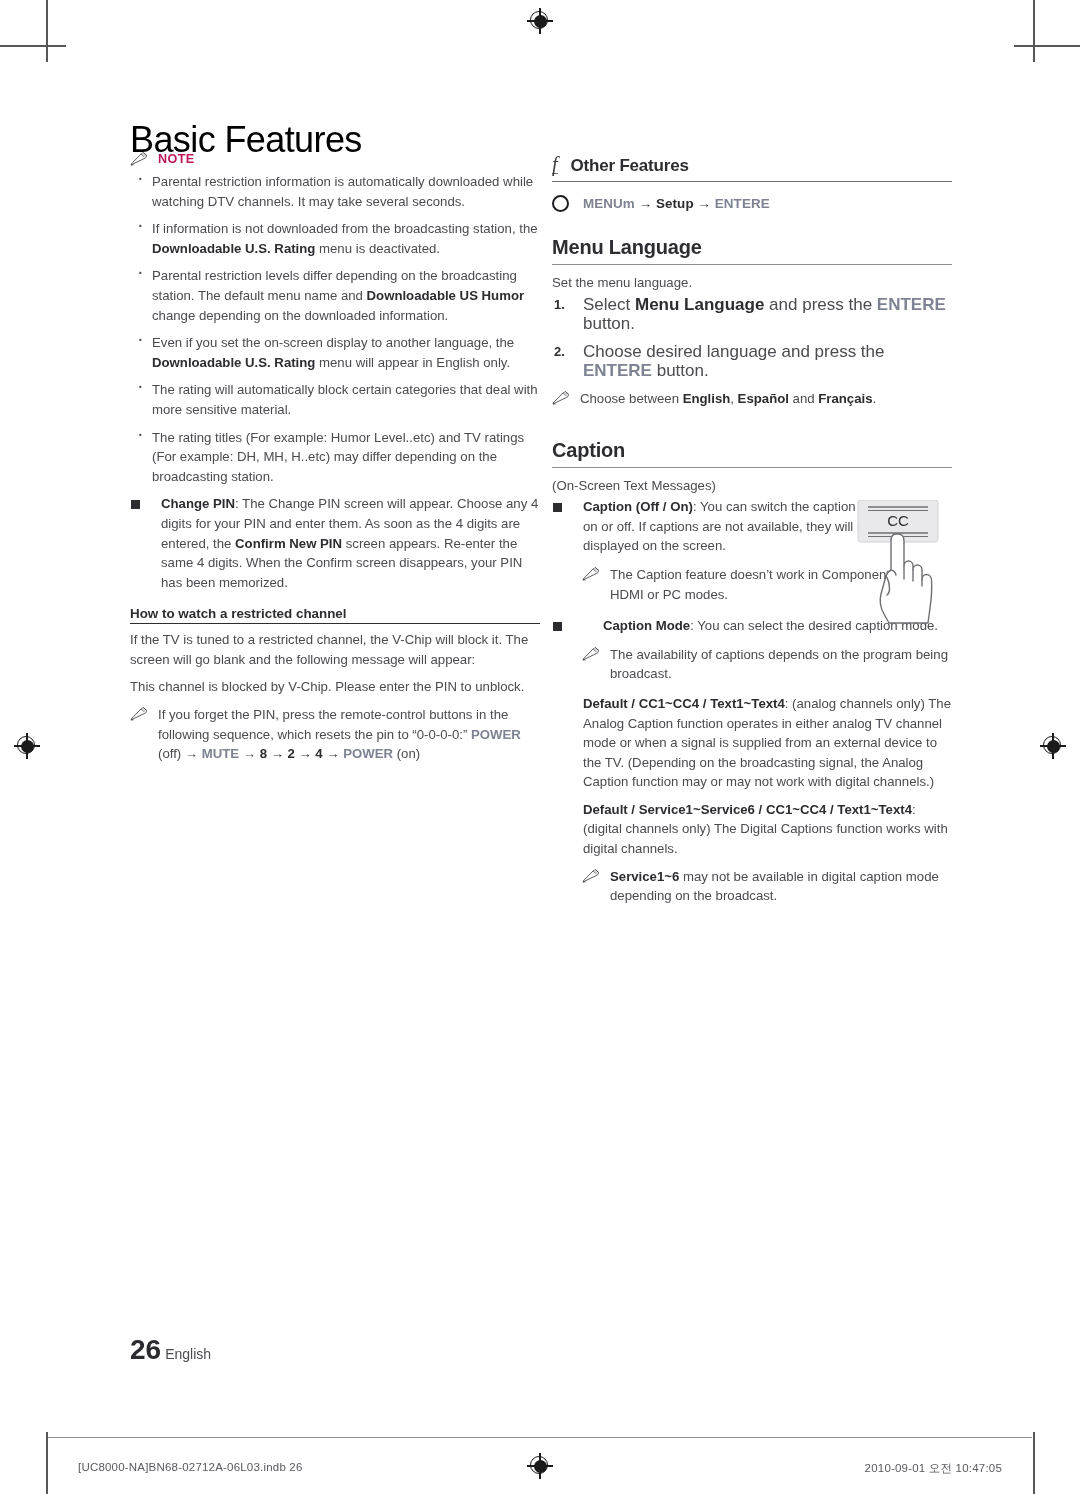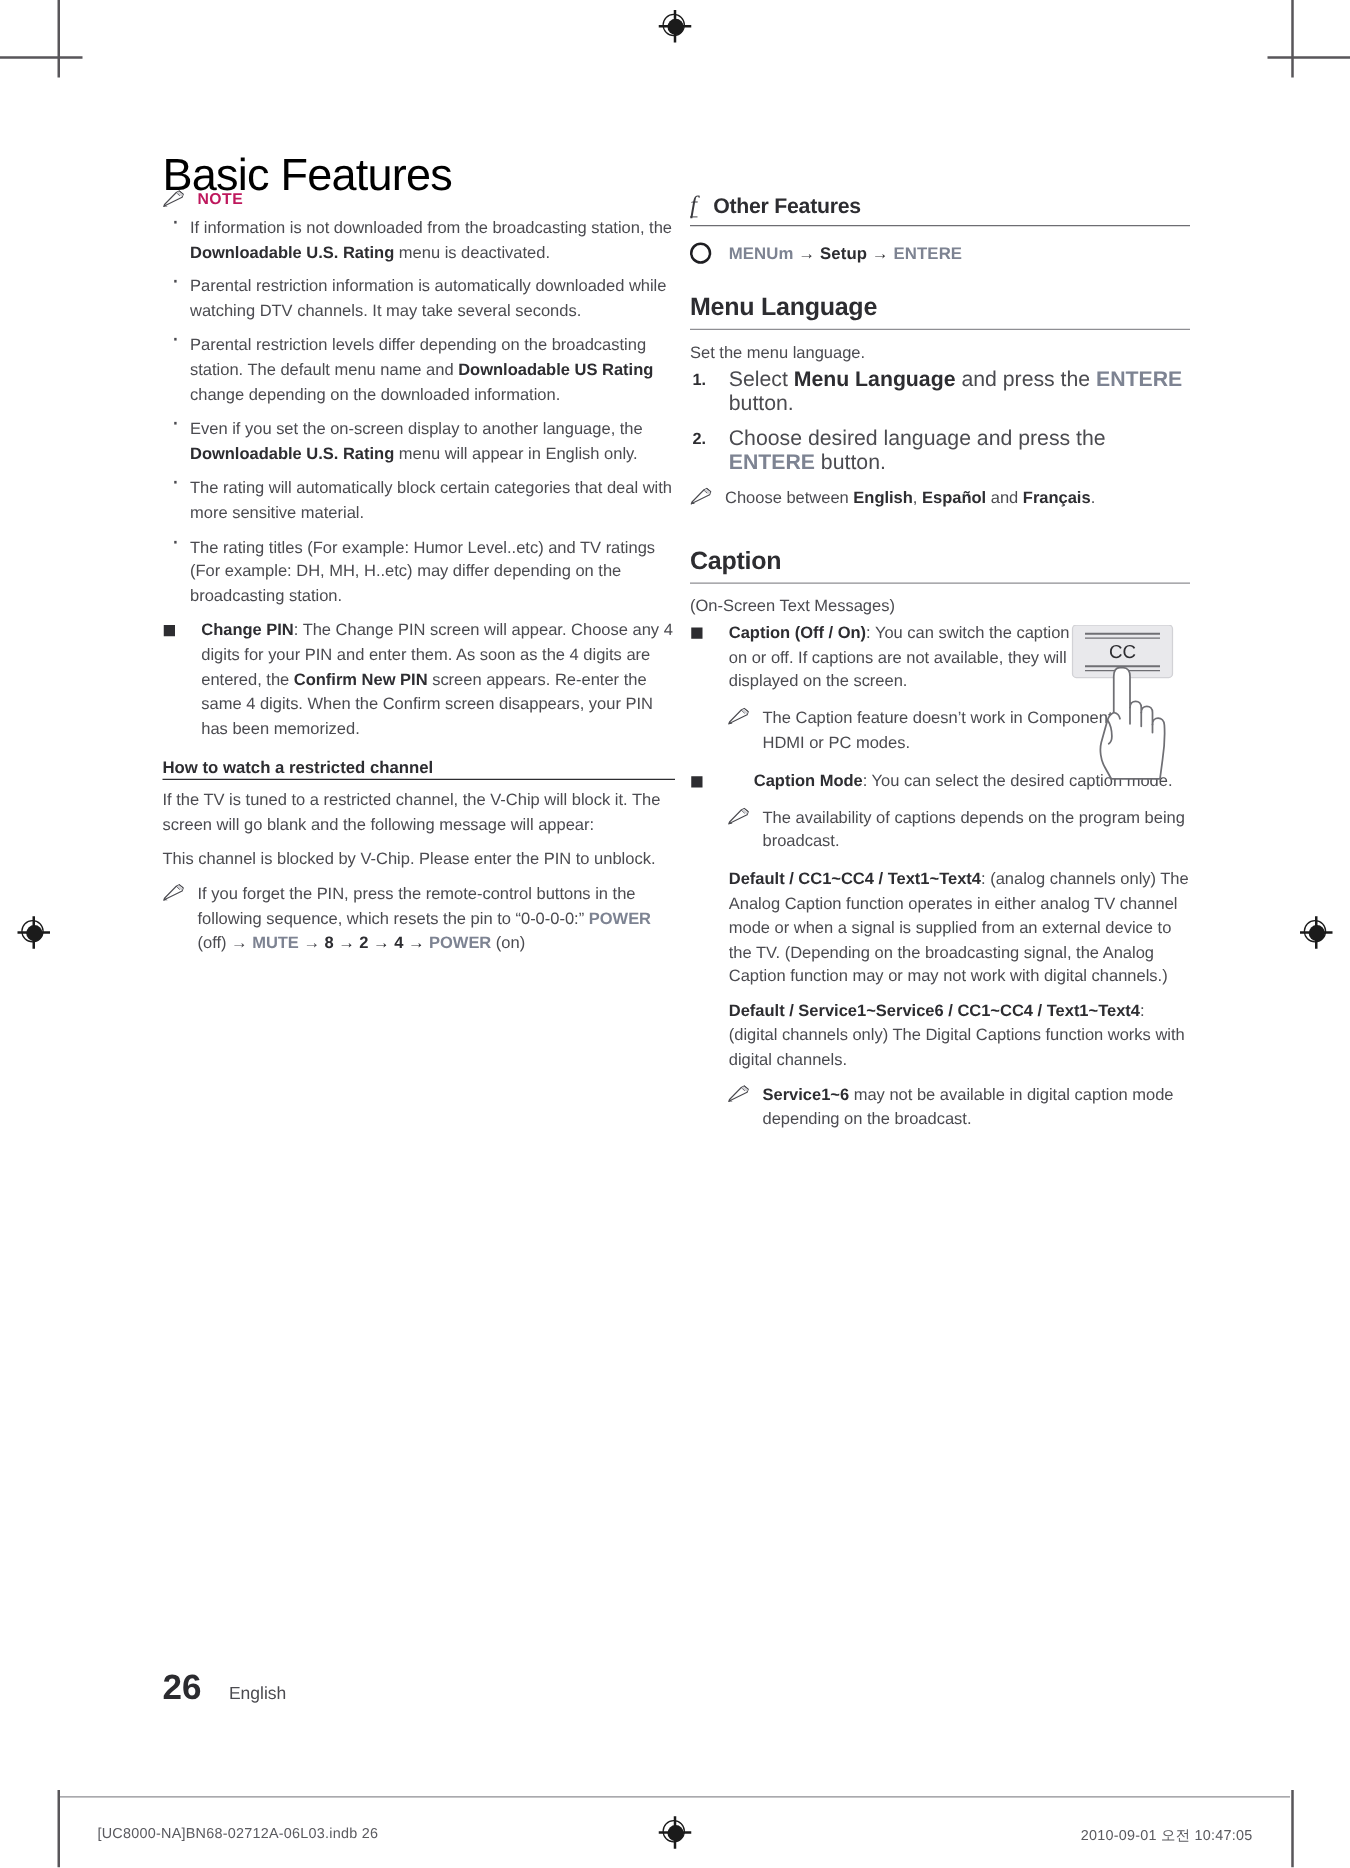--- a/index.html
+++ b/index.html
@@ -148,21 +148,21 @@
     margin: 0 0 8px 0; letter-spacing: -0.2px;
     border-bottom: 1.3px solid #8e8e93;
     padding-bottom: 5px;
   }
   h2.sec.gap { margin-top: 30px; }
 
   
   .cc-illus { position: absolute; right: 0px; top: 345px; width: 96px; height: 128px; }
 
   
-  .pagenum { position: absolute; left: 130px; top: 1334px; display: flex; align-items: baseline; gap: 22px; }
+  .pagenum { position: absolute; left: 130px; top: 1334px; display: flex; align-items: baseline; gap: 4px; }
   .pagenum .num { font-size: 28px; font-weight: bold; color: #2b2b2f; }
   .pagenum .lang { font-size: 14px; color: #4b4b50; }
 
   
   .foot-rule { position: absolute; left: 48px; top: 1437px; width: 984px; height: 1px; background: #8d8d92; }
   .foot-left  { position: absolute; left: 78px; top: 1461px; font-size: 11.5px; color: #5a5a5f; letter-spacing: 0.2px; }
   .foot-right { position: absolute; right: 78px; top: 1461px; font-size: 11.5px; color: #5a5a5f; letter-spacing: 0.2px; }
   .foot-reg   { position: absolute; left: 527px; top: 1453px; }
 </style>
 </head>
@@ -206,23 +206,23 @@
           <path d="M2.2 12.4 L1.0 13.2 L1.6 11.6 L11.0 2.0 L13.4 0.7 L16.6 3.3 L15.7 5.8 Z" fill="#ffffff" stroke="#4b4b50" stroke-width="0.9" stroke-linejoin="round"></path>
           <path d="M11.0 2.0 L13.8 4.6 M13.4 0.7 L16.6 3.3" stroke="#4b4b50" stroke-width="0.8" fill="none"></path>
           <path d="M1.6 11.6 L4.1 13.2 L1.0 13.2 Z" fill="#4b4b50"></path>
           <path d="M12.6 1.1 L16.3 3.9 L15.4 5.4 L11.5 2.3 Z" fill="#cfcfd3"></path>
         </svg>
       </span>
       <span class="lbl">NOTE</span>
     </div>
 
     <ul class="dots" id="left-bullets">
+        <li>Parental restriction information is automatically downloaded while watching DTV channels. It may take several seconds.</li>
         <li>If information is not downloaded from the broadcasting station, the <span style="font-weight:bold;color:#2d2d31;">Downloadable U.S. Rating</span> menu is deactivated.</li>
-        <li>Parental restriction information is automatically downloaded while watching DTV channels. It may take several seconds.</li>
-        <li>Parental restriction levels differ depending on the broadcasting station. The default menu name and <span style="font-weight:bold;color:#2d2d31;">Downloadable US Rating</span> change depending on the downloaded information.</li>
+        <li>Parental restriction levels differ depending on the broadcasting station. The default menu name and <span style="font-weight:bold;color:#2d2d31;">Downloadable US Humor</span> change depending on the downloaded information.</li>
         <li>Even if you set the on-screen display to another language, the <span style="font-weight:bold;color:#2d2d31;">Downloadable U.S. Rating</span> menu will appear in English only.</li>
         <li>The rating will automatically block certain categories that deal with more sensitive material.</li>
         <li>The rating titles (For example: Humor Level..etc) and TV ratings (For example: DH, MH, H..etc) may differ depending on the broadcasting station.</li>
       </ul>
 
     <div class="sq-item">
       <span class="txt" id="change-pin-text"><span style="font-weight:bold;color:#2d2d31;">Change PIN</span>: The Change PIN screen will appear. Choose any 4 digits for your PIN and enter them. As soon as the 4 digits are entered, the <span style="font-weight:bold;color:#2d2d31;">Confirm New PIN</span> screen appears. Re-enter the same 4 digits. When the Confirm screen disappears, your PIN has been memorized.</span>
     </div>
 
     <span class="subhead">How to watch a restricted channel</span>

